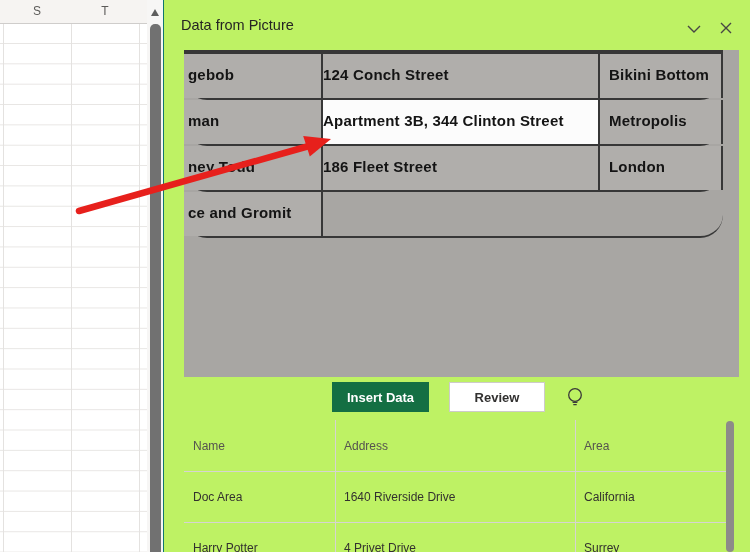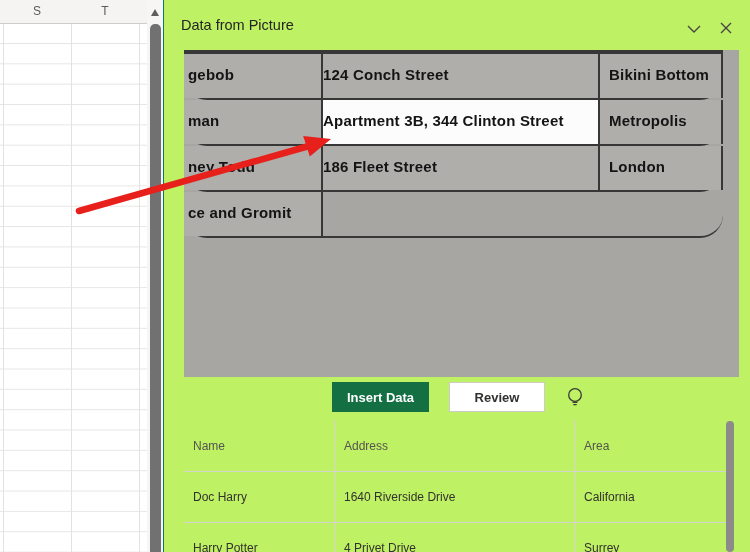--- a/index.html
+++ b/index.html
@@ -128,21 +128,21 @@
       </svg>
     </div>
 
     <div class="rtable">
       <div class="rrow rhead">
         <div class="rcell rc1 rh">Name</div>
         <div class="rcell rc2 rh">Address</div>
         <div class="rcell rc3 rh">Area</div>
       </div>
       <div class="rrow">
-        <div class="rcell rc1 rr">Doc Harry</div>
+        <div class="rcell rc1 rr">Doc Area</div>
         <div class="rcell rc2 rr">1640 Riverside Drive</div>
         <div class="rcell rc3 rr">California</div>
       </div>
       <div class="rrow">
         <div class="rcell rc1 rr">Harry Potter</div>
         <div class="rcell rc2 rr">4 Privet Drive</div>
         <div class="rcell rc3 rr">Surrey</div>
       </div>
     </div>
     <div class="rtable-scroll"></div>

